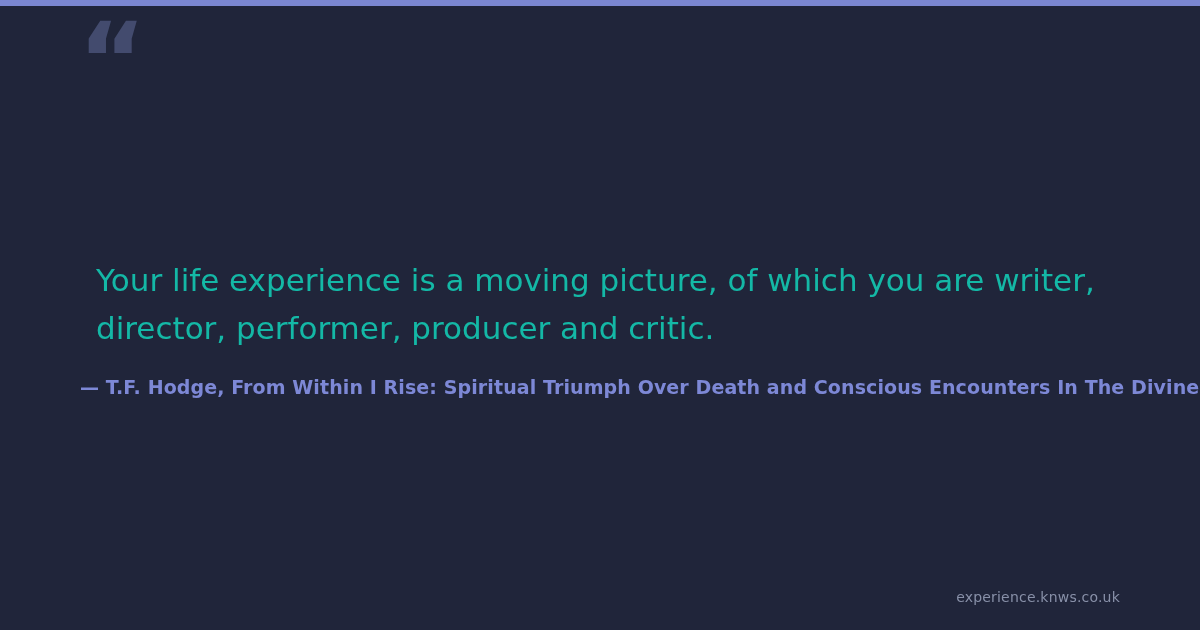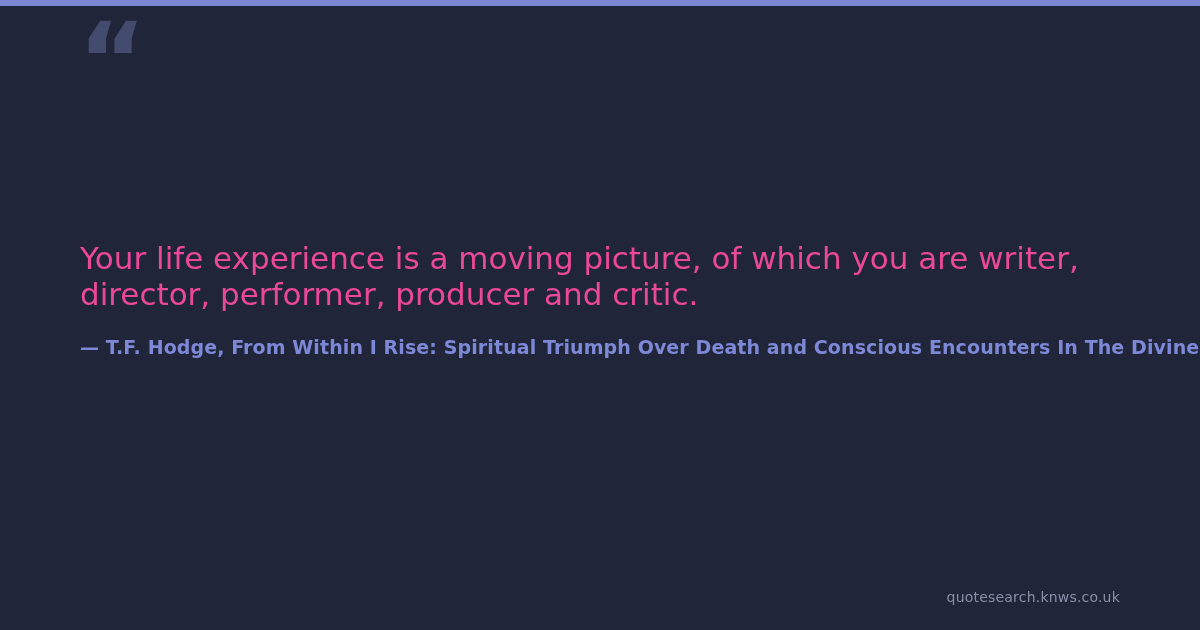--- a/index.html
+++ b/index.html
@@ -50,25 +50,25 @@
     position: absolute;
     left: 80px;
     top: 240px;
     width: 1200px;
   }
 
   .quote-text {
     font-family: "DejaVu Sans", sans-serif;
     font-size: 31px;
     font-weight: 400;
-    line-height: 36px;
-    color: #ec4899;
+    line-height: 48px;
+    color: #14b8a6;
     letter-spacing: 0px;
     white-space: pre-line;
-    margin: 0;
+    margin: 16px;
     max-width: 1040px;
   }
 
   .attribution {
     margin: 0;
     margin-top: 22px;
     font-family: "DejaVu Sans", sans-serif;
     font-size: 19px;
     font-weight: 700;
     line-height: 26px;
@@ -98,15 +98,15 @@
   <div class="quote-mark">“</div>
 
   <div class="content">
 
     <p class="quote-text">Your life experience is a moving picture, of which you are writer, director, performer, producer and critic.</p>
 
     <p class="attribution">— T.F. Hodge, From Within I Rise: Spiritual Triumph Over Death and Conscious Encounters In The Divine Shadow</p>
 
   </div>
 
-  <div class="watermark">quotesearch.knws.co.uk</div>
+  <div class="watermark">experience.knws.co.uk</div>
 
 </div>
 
 </body></html>

